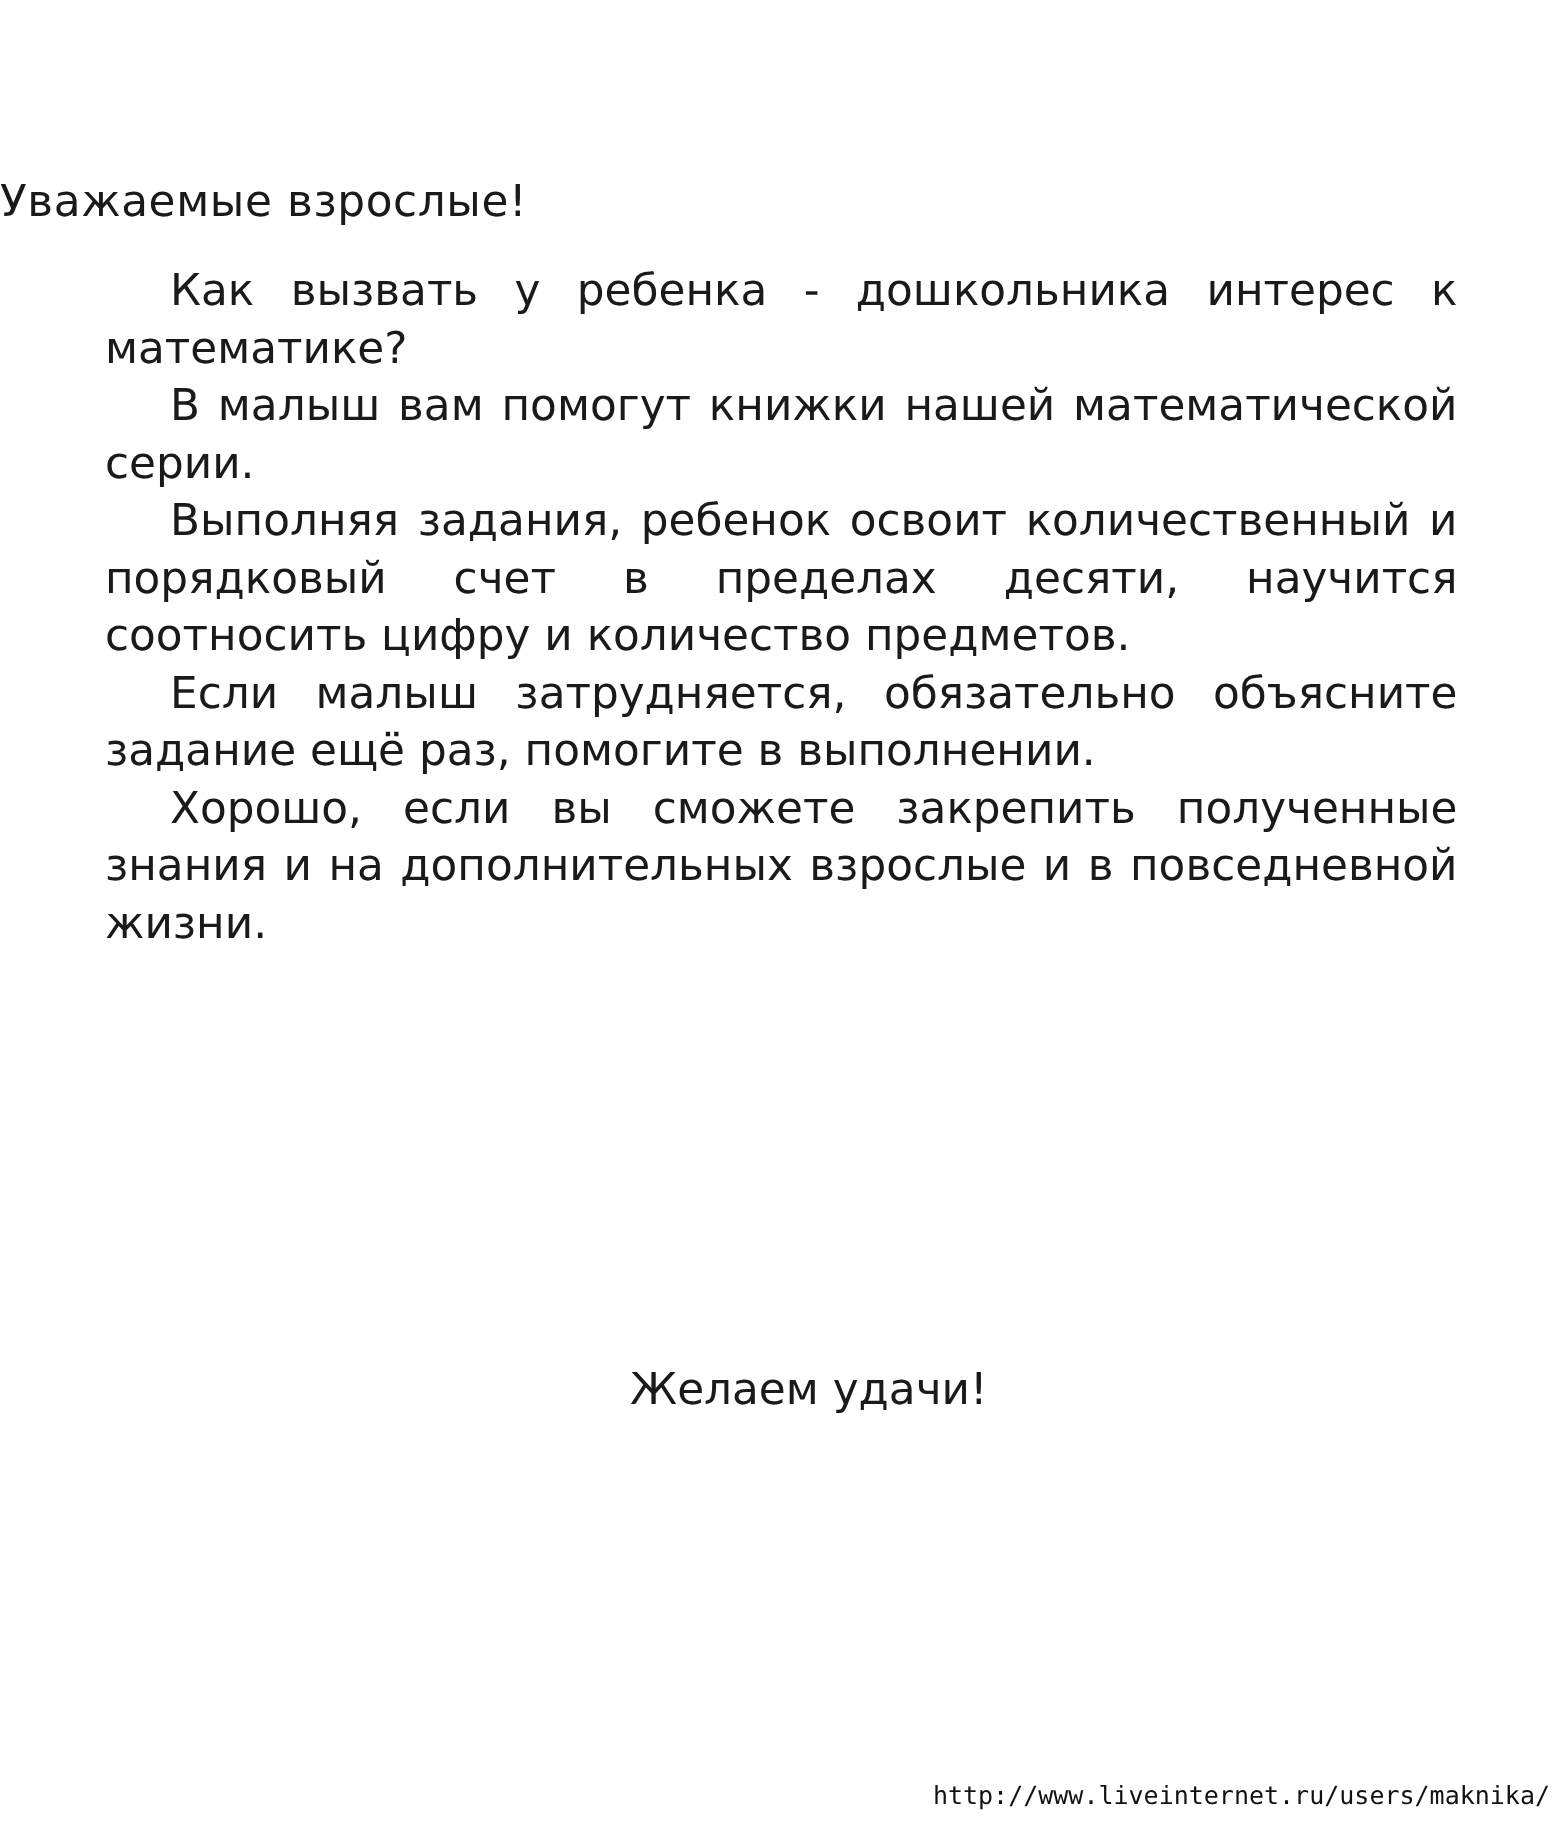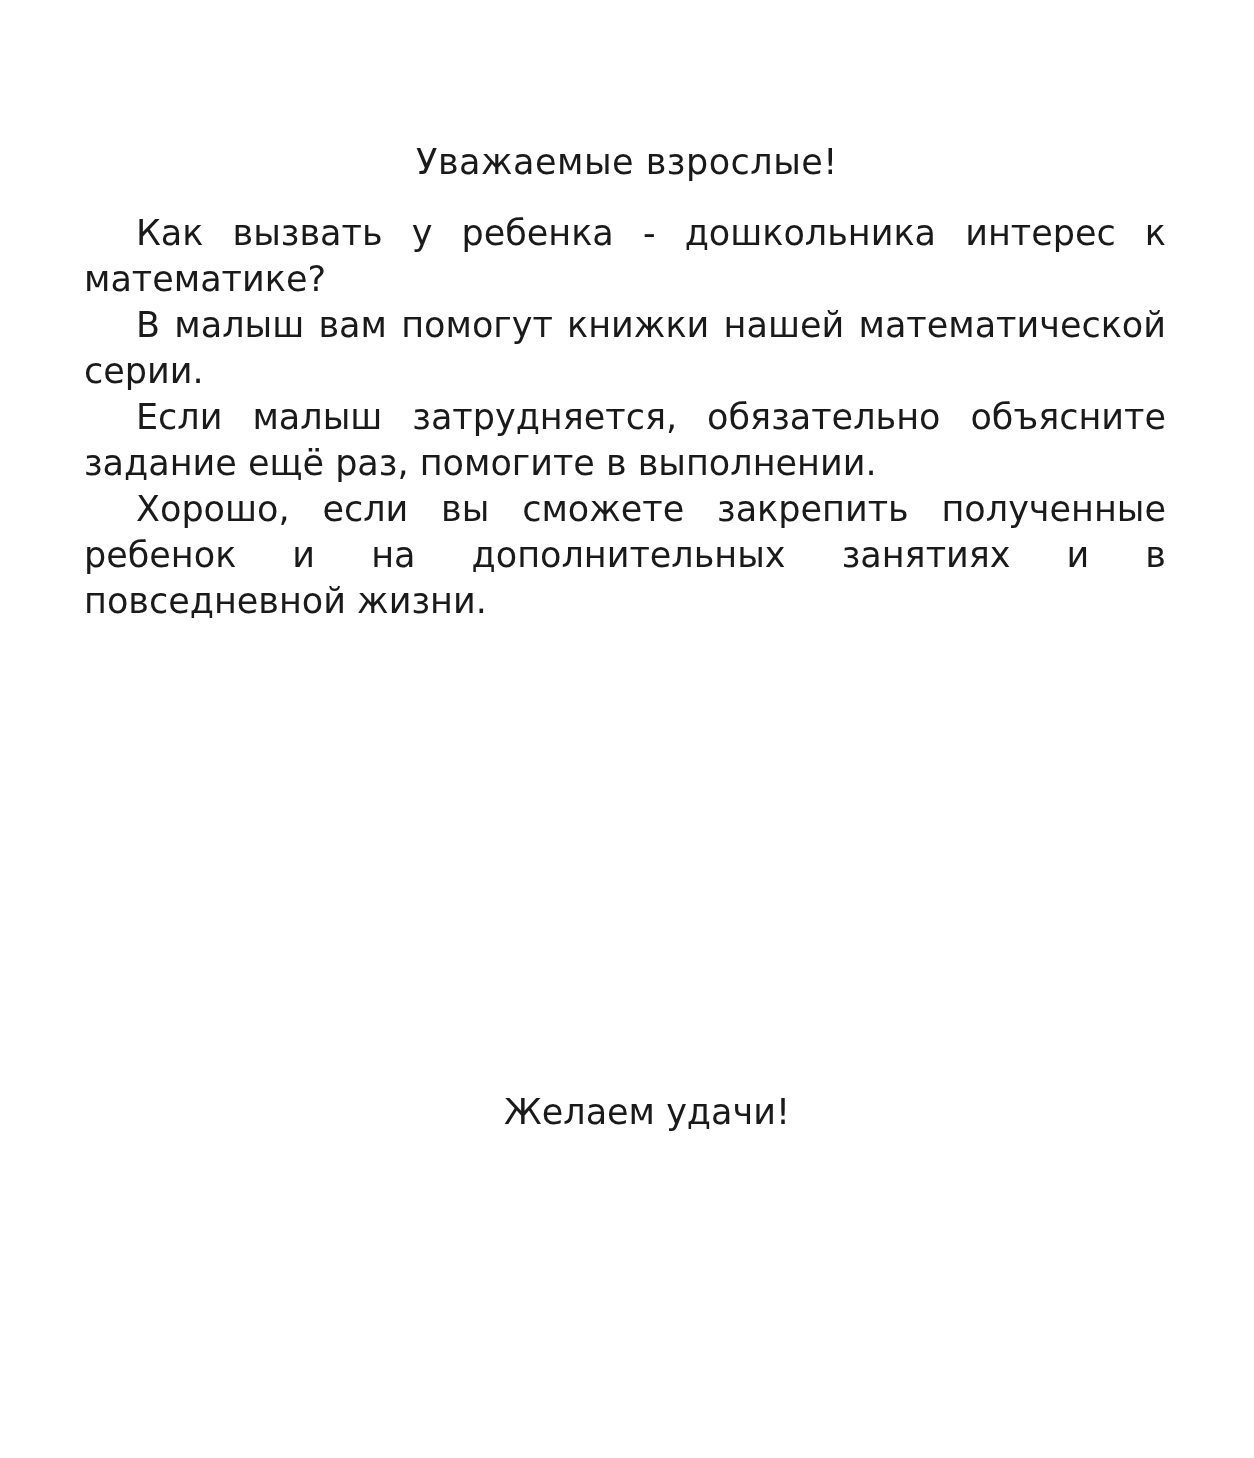--- a/index.html
+++ b/index.html
@@ -19,21 +19,21 @@
       position: absolute;
       left: 0; top: 0;
       width: 1254px;
       height: 1458px;
     }
     .title {
       position: absolute;
       top: 142px;
       left: 0;
       width: 1254px;
-      text-align: center;
+      text-align: left;
       font-size: 35px;
       letter-spacing: 0.5px;
     }
     .content {
       position: absolute;
       left: 84px;
       top: 210px;
       width: 1082px;
       font-size: 35px;
       line-height: 46px;
@@ -64,19 +64,21 @@
   </style>
 </head>
 <body>
 
 <div class="page">
   <div class="title">Уважаемые взрослые!</div>
 
   <div class="content">
     <p class="para">Как вызвать у ребенка - дошкольника интерес к математике?</p>
     <p class="para">В малыш вам помогут книжки нашей математической серии.</p>
+    <p class="para">Выполняя задания, ребенок освоит количественный и порядковый счет в пределах десяти, научится соотносить цифру и количество предметов.</p>
     <p class="para">Если малыш затрудняется, обязательно объясните задание ещё раз, помогите в выполнении.</p>
-    <p class="para">Хорошо, если вы сможете закрепить полученные ребенок и на дополнительных занятиях и в повседневной жизни.</p>
+    <p class="para">Хорошо, если вы сможете закрепить полученные знания и на дополнительных взрослые и в повседневной жизни.</p>
   </div>
 
   <div class="closing">Желаем удачи!</div>
 
+  <div class="url">http://www.liveinternet.ru/users/maknika/</div>
 </div>
 
 </body></html>

